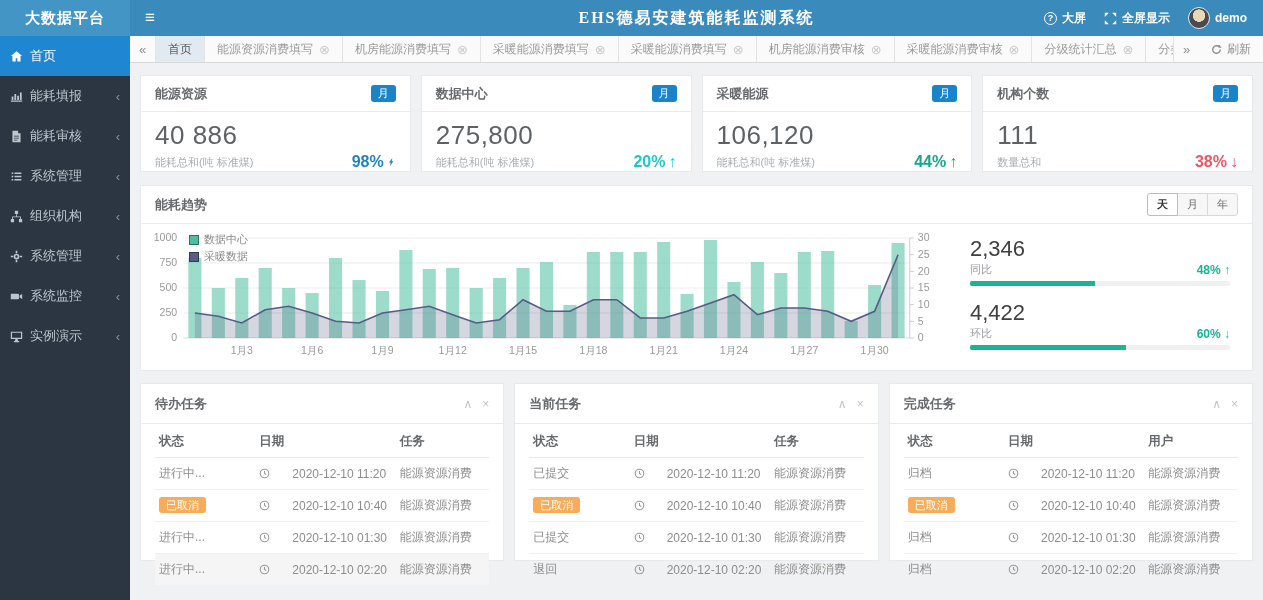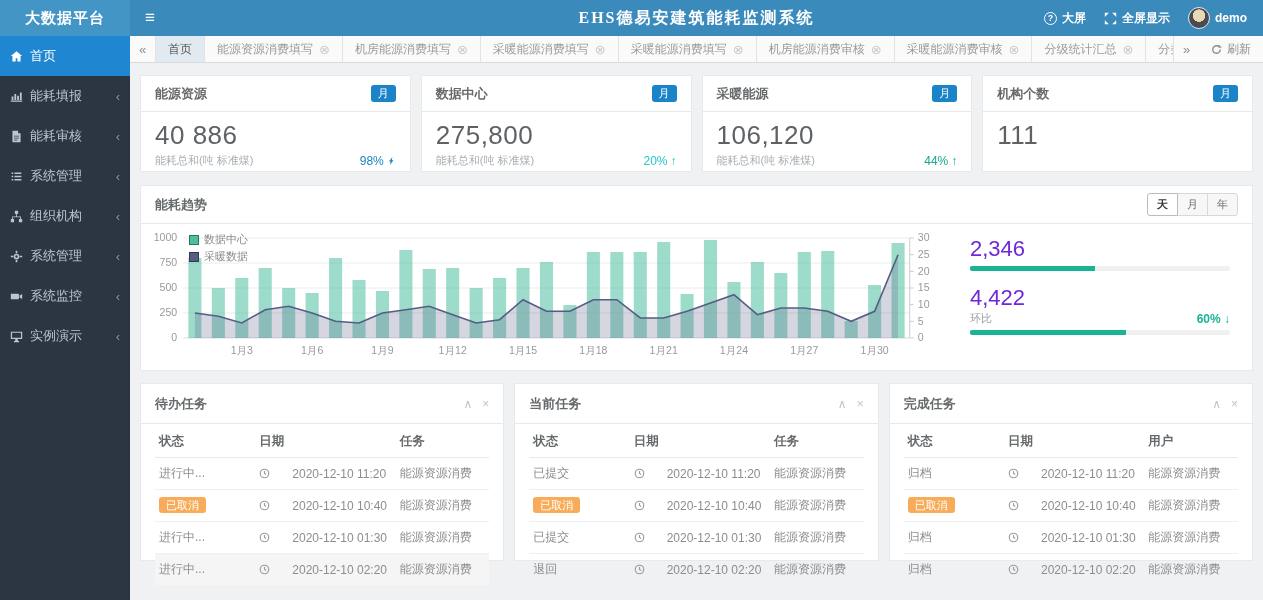--- a/index.html
+++ b/index.html
@@ -46,42 +46,42 @@
   .card-head { display:flex; align-items:center; padding:0 14px; height:36px; border-bottom:1px solid #e7eaec; }
   .card-title { font-weight:bold; font-size:13px; color:#676a6c; }
 
   .stat-row { display:flex; gap:10px; }
   .stat-card { flex:1; height:97px; }
   .badge-month { margin-left:auto; background:#1b84c9; color:#fff; font-size:11px; padding:2px 7px; border-radius:3px; line-height:1.2; }
   .stat-body { padding:8px 14px 0 14px; }
   .stat-value { font-size:26px; color:#5f6265; letter-spacing:0.5px; }
   .stat-foot { display:flex; align-items:center; margin-top:2px; }
   .stat-label { font-size:11px; color:#aaadb0; }
-  .stat-pct { margin-left:auto; font-size:12px; font-weight:normal; display:flex; align-items:center; gap:3px; }
+  .stat-pct { margin-left:auto; font-size:16px; font-weight:bold; display:flex; align-items:center; gap:3px; }
   .stat-pct svg { width:9px; height:12px; fill:currentColor; }
 
   
   .trend-card { margin-top:13px; height:186px; display:flex; flex-direction:column; }
   .trend-head { display:flex; align-items:center; padding:0 14px; height:38px; border-bottom:1px solid #e7eaec; flex:0 0 38px; }
   .range-group { margin-left:auto; display:flex; }
   .range-btn { font-size:11px; color:#6d6d6d; background:#fff; border:1px solid #d8d8d8; padding:3px 9px; margin-left:-1px; cursor:pointer; }
   .range-btn:first-child { border-radius:3px 0 0 3px; }
   .range-btn:last-child { border-radius:0 3px 3px 0; }
   .range-btn.active { background:#fff; color:#333; font-weight:bold; border-color:#bcbcbc; position:relative; z-index:1; }
   .range-btn:not(.active) { background:#f7f7f7; }
   .trend-body { flex:1; display:flex; min-height:0; }
   .chart-wrap { flex:1; position:relative; padding:4px 0 0 6px; min-width:0; }
   .chart-wrap svg { display:block; width:100%; height:140px; }
   .legend { position:absolute; left:48px; top:8px; display:flex; flex-direction:column; gap:2px; }
   .legend-item { display:flex; align-items:center; gap:5px; font-size:11px; color:#8a8a8a; }
   .legend-swatch { width:10px; height:10px; border:1px solid rgba(0,0,0,0.4); }
 
   .trend-stats { width:300px; flex:0 0 300px; padding:12px 22px 0 18px; }
   .t-stat { margin-bottom:14px; }
-  .t-value { font-size:22px; color:#6d28d9; }
+  .t-value { font-size:22px; color:#404040; }
   .t-mid { display:flex; align-items:center; }
   .t-label { font-size:11px; color:#9a9da0; }
   .t-pct { margin-left:auto; font-size:12px; font-weight:bold; color:#1ab394; }
   .t-track { margin-top:4px; height:5px; background:#f0f0f0; border-radius:2px; overflow:hidden; }
   .t-fill { height:100%; background:#1ab394; }
 
   
   .task-row { margin-top:12px; display:flex; gap:10px; }
   .task-card { flex:1; height:178px; }
   .task-head { display:flex; align-items:center; padding:0 14px; height:40px; border-bottom:1px solid #e7eaec; }
@@ -298,20 +298,24 @@
                 </div>
               </div>
             </div>
             <div class="card stat-card">
               <div class="card-head">
                 <span class="card-title">机构个数</span>
                 <span class="badge-month">月</span>
               </div>
               <div class="stat-body">
                 <div class="stat-value">111</div>
+                <div class="stat-foot">
+                  <span class="stat-label">数量总和</span>
+                  <span class="stat-pct" style="color:#ed5565"><span>38%</span>↓</span>
+                </div>
               </div>
             </div>
           </div>
 
         <div class="card trend-card">
           <div class="trend-head">
             <span class="card-title">能耗趋势</span>
             <span class="range-group" id="rangeGroup">
                 <span class="range-btn active">天</span>
                 <span class="range-btn">月</span>
@@ -401,20 +405,24 @@
                   </span>
                   <span class="legend-item">
                     <span class="legend-swatch" style="background:#565c84"></span>
                     <span>采暖数据</span>
                   </span>
                 </div>
             </div>
             <div class="trend-stats" id="trendStats">
                 <div class="t-stat">
                   <div class="t-value">2,346</div>
+                  <div class="t-mid">
+                    <span class="t-label">同比</span>
+                    <span class="t-pct"><span>48%</span> ↑</span>
+                  </div>
                   <div class="t-track">
                     <div class="t-fill" style="width:48%"></div>
                   </div>
                 </div>
                 <div class="t-stat">
                   <div class="t-value">4,422</div>
                   <div class="t-mid">
                     <span class="t-label">环比</span>
                     <span class="t-pct"><span>60%</span> ↓</span>
                   </div>

